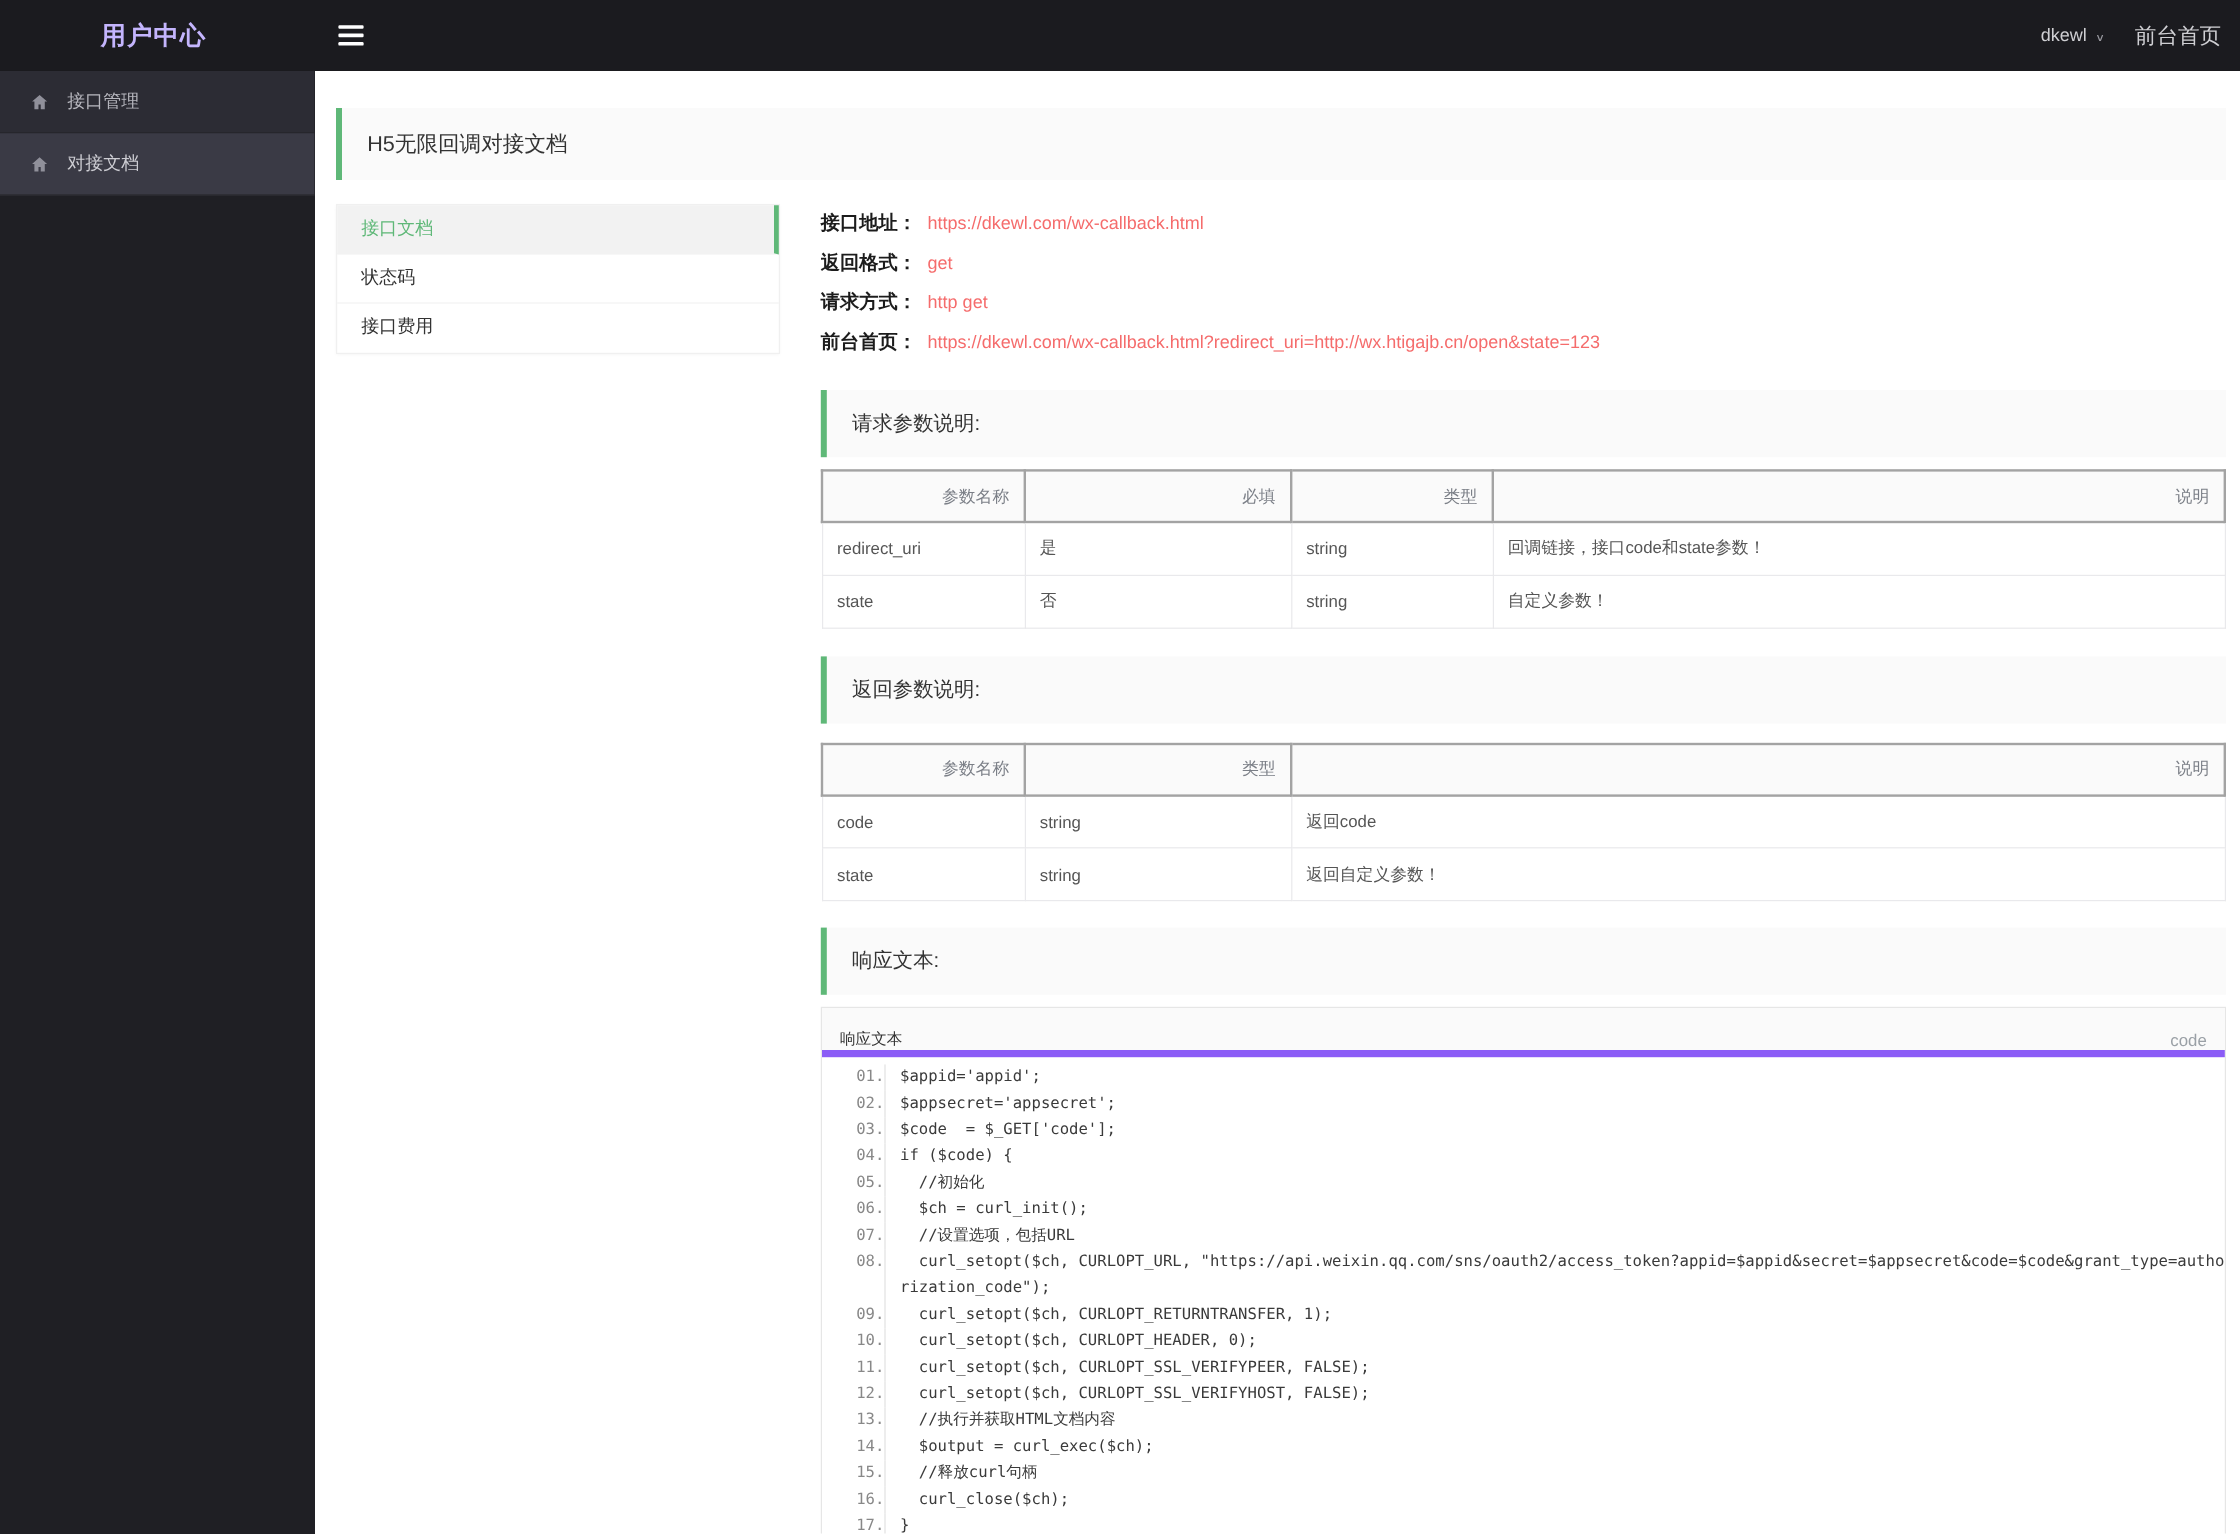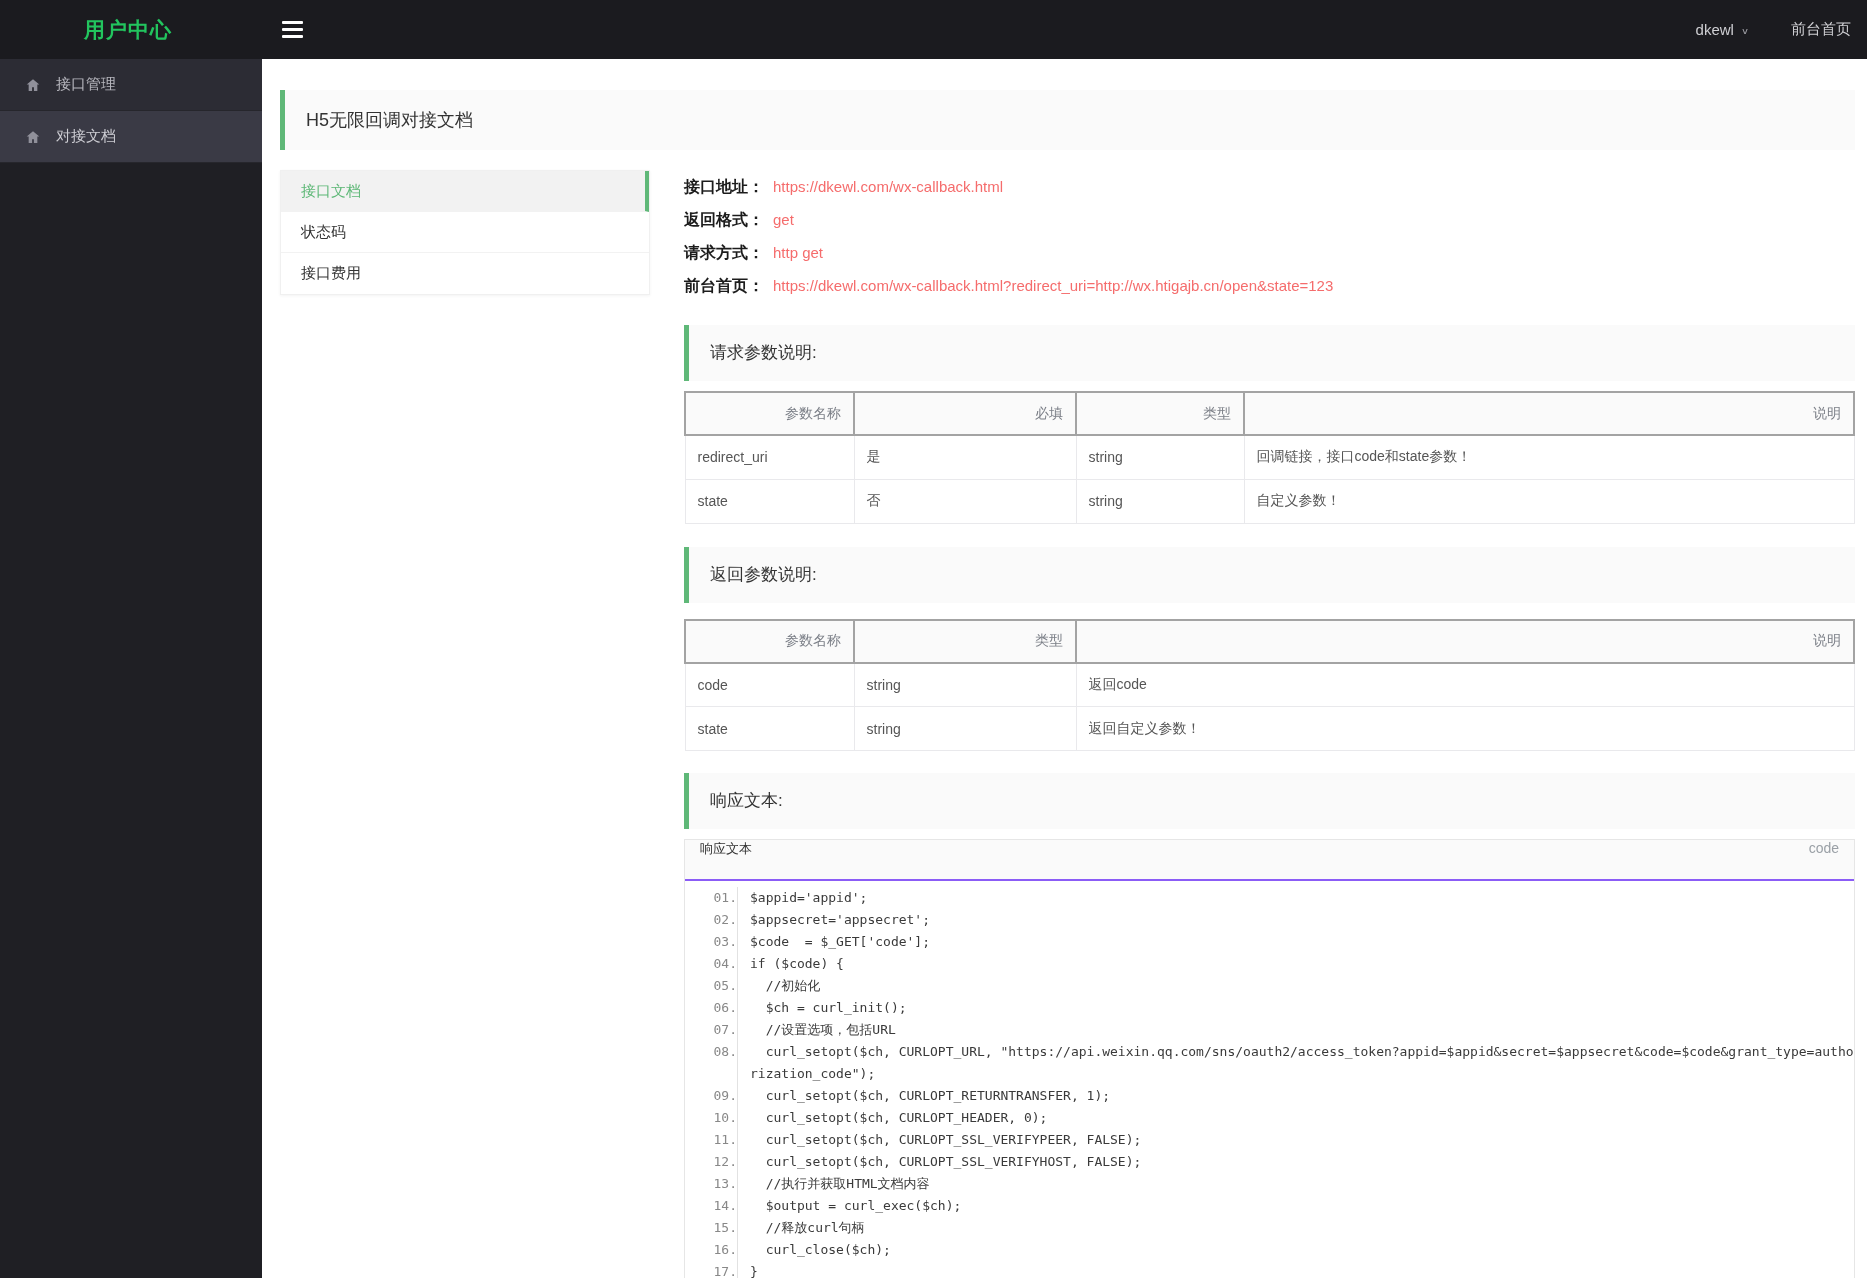--- a/index.html
+++ b/index.html
@@ -9,28 +9,28 @@
     font-family:"Liberation Sans","DejaVu Sans",sans-serif;
     background:#ffffff; color:#333;
   }
   
   .navbar {
     position:fixed; top:0; left:0; width:1867px; height:59px;
     background:#1b1b1f; display:flex; align-items:center; z-index:20;
   }
   .brand {
     width:262px; flex:0 0 262px; text-align:center; padding-right:28px;
-    color:#22c55e; font-size:21px; font-weight:bold; letter-spacing:1px;padding-left:22px;
+    color:#c4b5fd; font-size:21px; font-weight:bold; letter-spacing:1px;padding-left:22px;
   }
   .hamburger { margin-left:20px; width:22px; cursor:pointer; }
   .hamburger span { display:block; width:21px; height:3px; background:#fff; margin:4px 0; border-radius:1px; }
   .nav-right { margin-left:auto; display:flex; align-items:center; padding-right:16px; }
   .nav-user { color:#cfcfd3; font-size:15px; cursor:pointer; display:flex; align-items:flex-end; }
   .nav-caret { color:#9a9aa0; font-size:11px; margin-left:7px; transform:scaleY(.8); }
-  .nav-home { color:#cfcfd3; font-size:15px; margin-left:42px; cursor:pointer; text-decoration:none; }
+  .nav-home { color:#cfcfd3; font-size:18px; margin-left:25px; cursor:pointer; text-decoration:none; }
   
   .sidebar {
     position:fixed; top:59px; left:0; bottom:0; width:262px;
     background:#1f1f24; z-index:10;
   }
   .side-item {
     height:52px; display:flex; align-items:center; padding-left:25px;
     background:#2c2c34; color:#b6b6bd; font-size:15px; cursor:pointer;
     border-bottom:1px solid #26262c;
   }
@@ -79,22 +79,22 @@
     color:#7b7f87; font-size:14px; padding:0 12px; height:43px;
     border:2px solid #a3a3a3;
   }
   .doc-table td {
     color:#555; font-size:14px; padding:0 12px; height:44px;
     border:1px solid #e9e9ec; background:#fff;
   }
   
   .code-card { margin-top:10px; border:1px solid #e6e6e6; background:#fff; }
   .code-head {
-    height:41px; background:#fafafa; border-bottom:2px solid #8b5cf6;
-    display:flex; align-items:flex-start; padding:0 15px; font-size:13px; color:#333;
+    height:41px; background:#fafafa; border-bottom:6px solid #8b5cf6;
+    display:flex; align-items:flex-end; padding:0 15px; font-size:13px; color:#333;
   }
   .code-badge { margin-left:auto; color:#9aa0a6; font-size:14px; }
   .code-body { padding-top:6px; }
   .code-line {
     display:flex; align-items:stretch;
     font-family:"DejaVu Sans Mono","Liberation Mono",monospace;
     font-size:13px; line-height:22px; color:#3a3a3a;
   }
   .code-ln {
     flex:0 0 53px; text-align:right; padding-right:0; color:#888;

